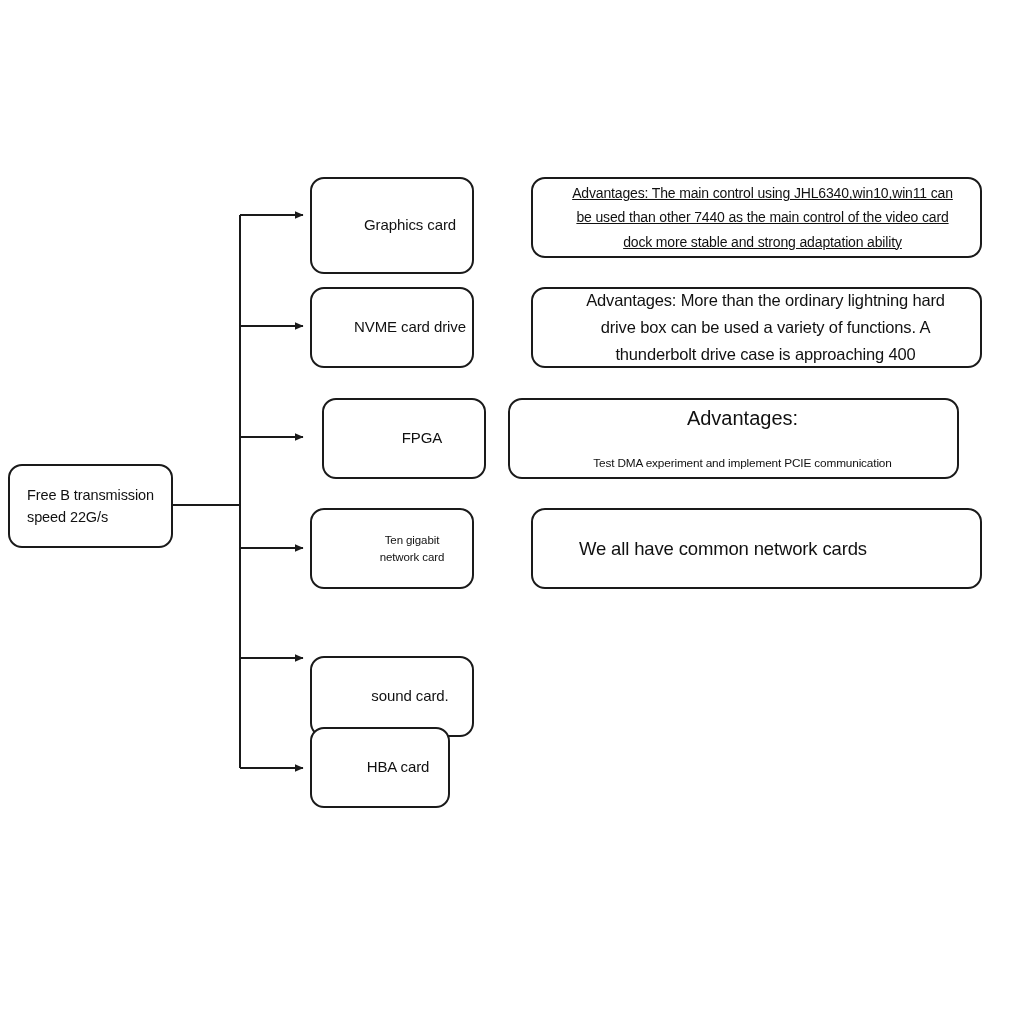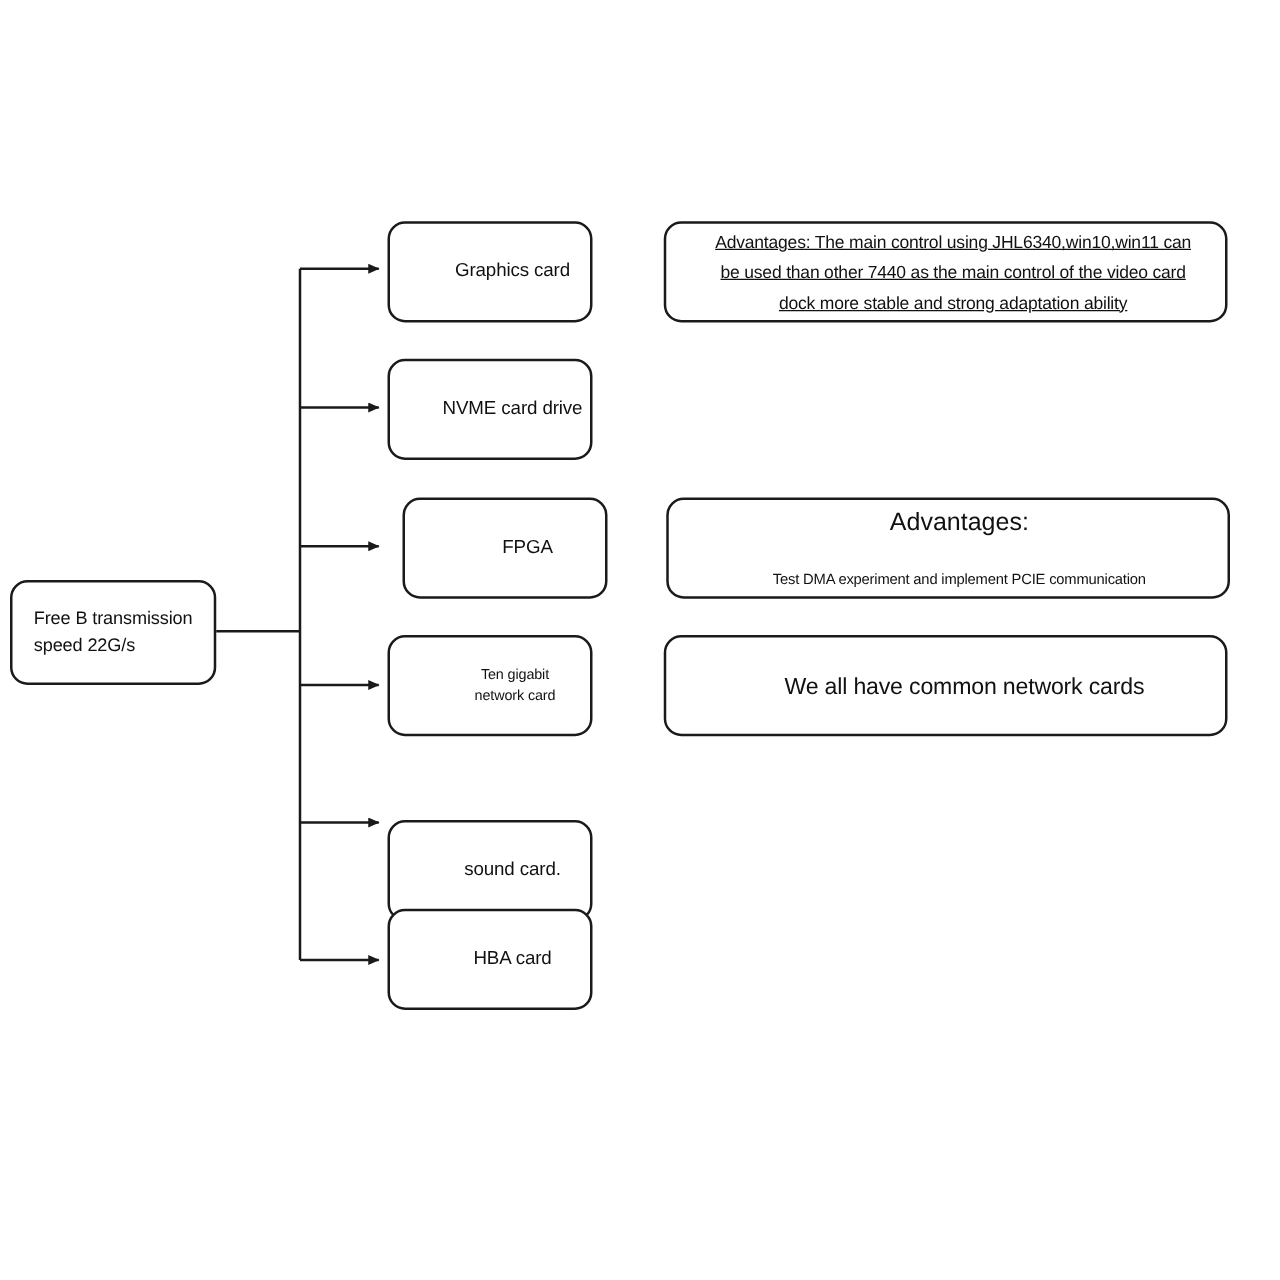--- a/index.html
+++ b/index.html
@@ -86,21 +86,21 @@
   }
   .desc-text.center-md {
     font-size: 16.5px;
     line-height: 1.62;
     text-align: center;
     padding-left: 18px;
   }
   .desc-text.center-lg {
     font-size: 18.5px;
     line-height: 1.4;
-    text-align: center;
+    text-align: left;
     padding-left: 30px;
   }
   .desc-heading {
     font-size: 20px;
     text-align: center;
     padding-left: 18px;
     line-height: 1.3;
   }
   .desc-sub {
     font-size: 11.8px;
@@ -133,53 +133,60 @@
     <path d="M240,548 L303,548" stroke="#1a1a1a" stroke-width="2" fill="none" marker-end="url(#arrowhead)"></path>
     <path d="M240,658 L303,658" stroke="#1a1a1a" stroke-width="2" fill="none" marker-end="url(#arrowhead)"></path>
     <path d="M240,768 L303,768" stroke="#1a1a1a" stroke-width="2" fill="none" marker-end="url(#arrowhead)"></path>
   </svg>
 
   <div class="node node-root" style="left:8px; top:464px; width:165px; height:84px;">
     <span class="root-text">Free B transmission
 speed 22G/s</span>
   </div>
 
-  <div class="node node-cat" style="left:310px; top:177px; width:164px; height:81px;">
+  <div class="node node-cat" style="left:310px; top:177px; width:164px; height:97px;">
     <span class="cat-text">Graphics card</span>
   </div>
 
   <div class="node node-cat" style="left:310px; top:287px; width:164px; height:81px;">
     <span class="cat-text">NVME card drive</span>
   </div>
 
   <div class="node node-cat" style="left:310px; top:398px; width:164px; height:81px;margin-left:12px;">
     <span class="cat-text">FPGA</span>
   </div>
 
   <div class="node node-cat" style="left:310px; top:508px; width:164px; height:81px;padding-left:40px;">
     <span class="cat-text small">Ten gigabit
 network card</span>
   </div>
 
   <div class="node node-cat" style="left:310px; top:656px; width:164px; height:81px;">
     <span class="cat-text">sound card.</span>
   </div>
 
-  <div class="node node-cat" style="left:310px; top:727px; width:164px; height:81px;align-items:center;">
+  <div class="node node-cat" style="left:310px; top:727px; width:140px; height:81px;align-items:center;">
     <span class="cat-text">HBA card</span>
   </div>
 
   <div class="node node-desc" style="left:531px; top:177px; width:451px; height:81px;">
     <div class="desc-body">
       <div class="desc-text para">Advantages: The main control using JHL6340,win10,win11 can be used than other 7440 as the main control of the video card dock more stable and strong adaptation ability</div>
     </div>
   </div>
 
+  <div class="node node-desc" style="left:531px; top:287px; width:451px; height:81px;">
+    <div class="desc-body">
+      <div class="desc-text center-md">Advantages: More than the ordinary lightning hard
+drive box can be used a variety of functions. A
+thunderbolt drive case is approaching 400</div>
+    </div>
+  </div>
 
-  <div class="node node-desc" style="left:533px; top:398px; width:451px; height:81px;">
+  <div class="node node-desc" style="left:508px; top:398px; width:451px; height:81px;">
     <div class="desc-body">
       <div class="desc-heading">Advantages:</div>
       <div class="desc-sub">Test DMA experiment and implement PCIE communication</div>
     </div>
   </div>
 
   <div class="node node-desc" style="left:531px; top:508px; width:451px; height:81px;">
     <div class="desc-body">
       <div class="desc-text center-lg">We all have common network cards</div>
     </div>

